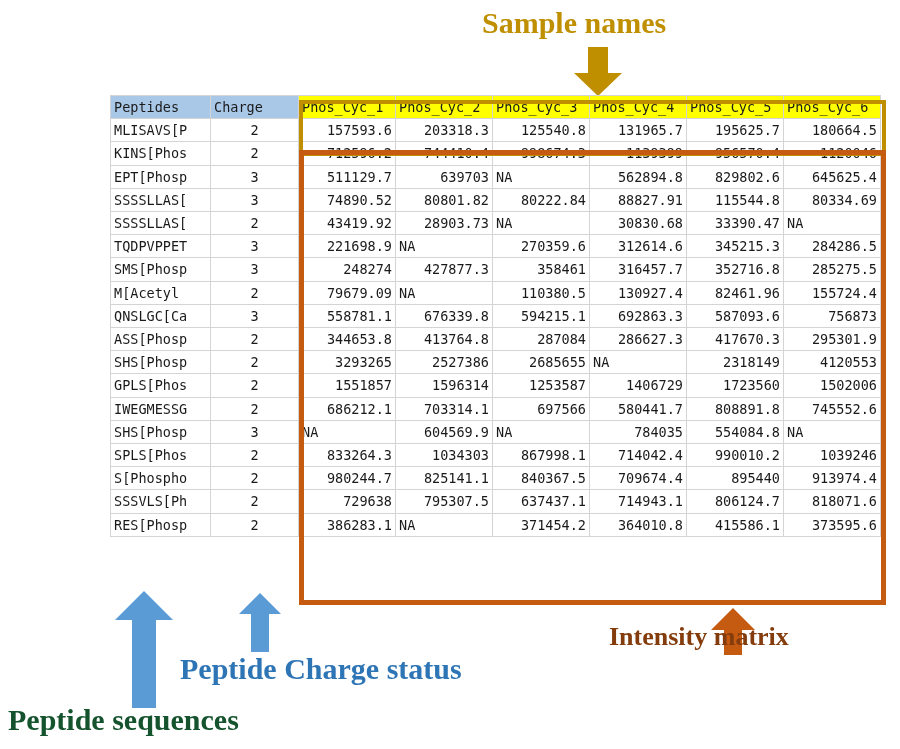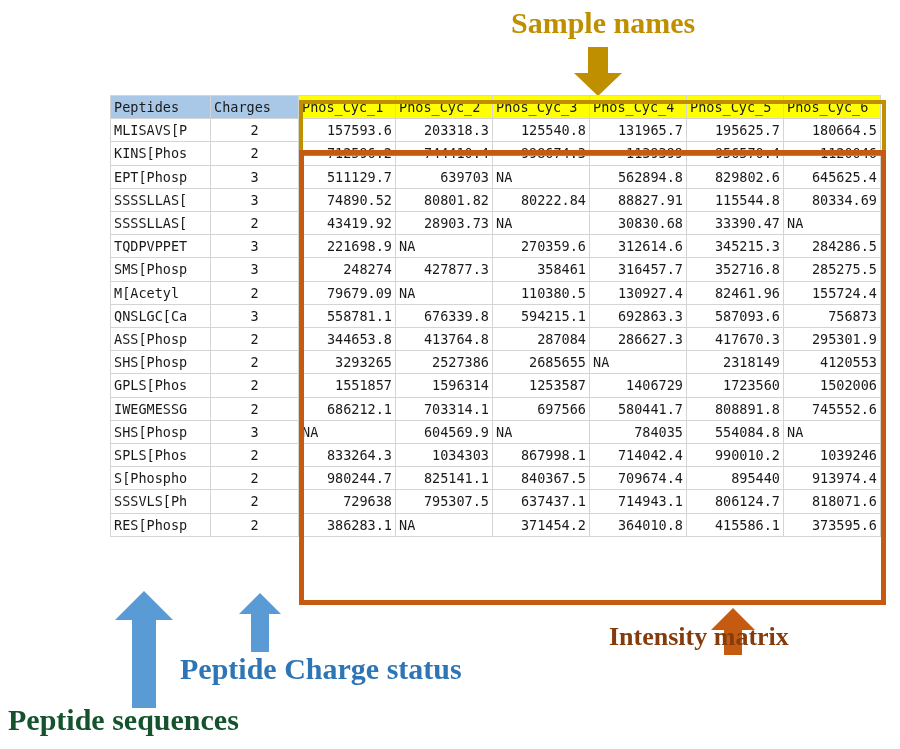--- a/index.html
+++ b/index.html
@@ -16,21 +16,21 @@
   }
 
   
   .annot-label {
     position: absolute;
     font-family: "Liberation Serif", serif;
     font-weight: bold;
     white-space: nowrap;
   }
   #label-sample-names {
-    left: 511px;
+    left: 482px;
     top: 6px;
     font-size: 30px;
     color: #bf8f00;
   }
   #label-intensity-matrix {
     left: 609px;
     top: 622px;
     font-size: 26px;
     color: #843c0c;
     text-align: right;
@@ -150,21 +150,21 @@
     <col class="c-smp">
       <col class="c-smp">
       <col class="c-smp">
     <col class="c-smp">
       <col class="c-smp">
       <col class="c-smp">
   </colgroup>
   <thead>
     <tr>
       <th class="hdr-plain">Peptides</th>
-      <th class="hdr-plain">Charges</th>
+      <th class="hdr-plain">Charge</th>
       <th class="hdr-sample">Phos_Cyc_1</th>
       <th class="hdr-sample">Phos_Cyc_2</th>
       <th class="hdr-sample">Phos_Cyc_3</th>
       <th class="hdr-sample">Phos_Cyc_4</th>
       <th class="hdr-sample">Phos_Cyc_5</th>
       <th class="hdr-sample">Phos_Cyc_6</th>
     </tr>
   </thead>
   <tbody id="table-body">
       <tr>

